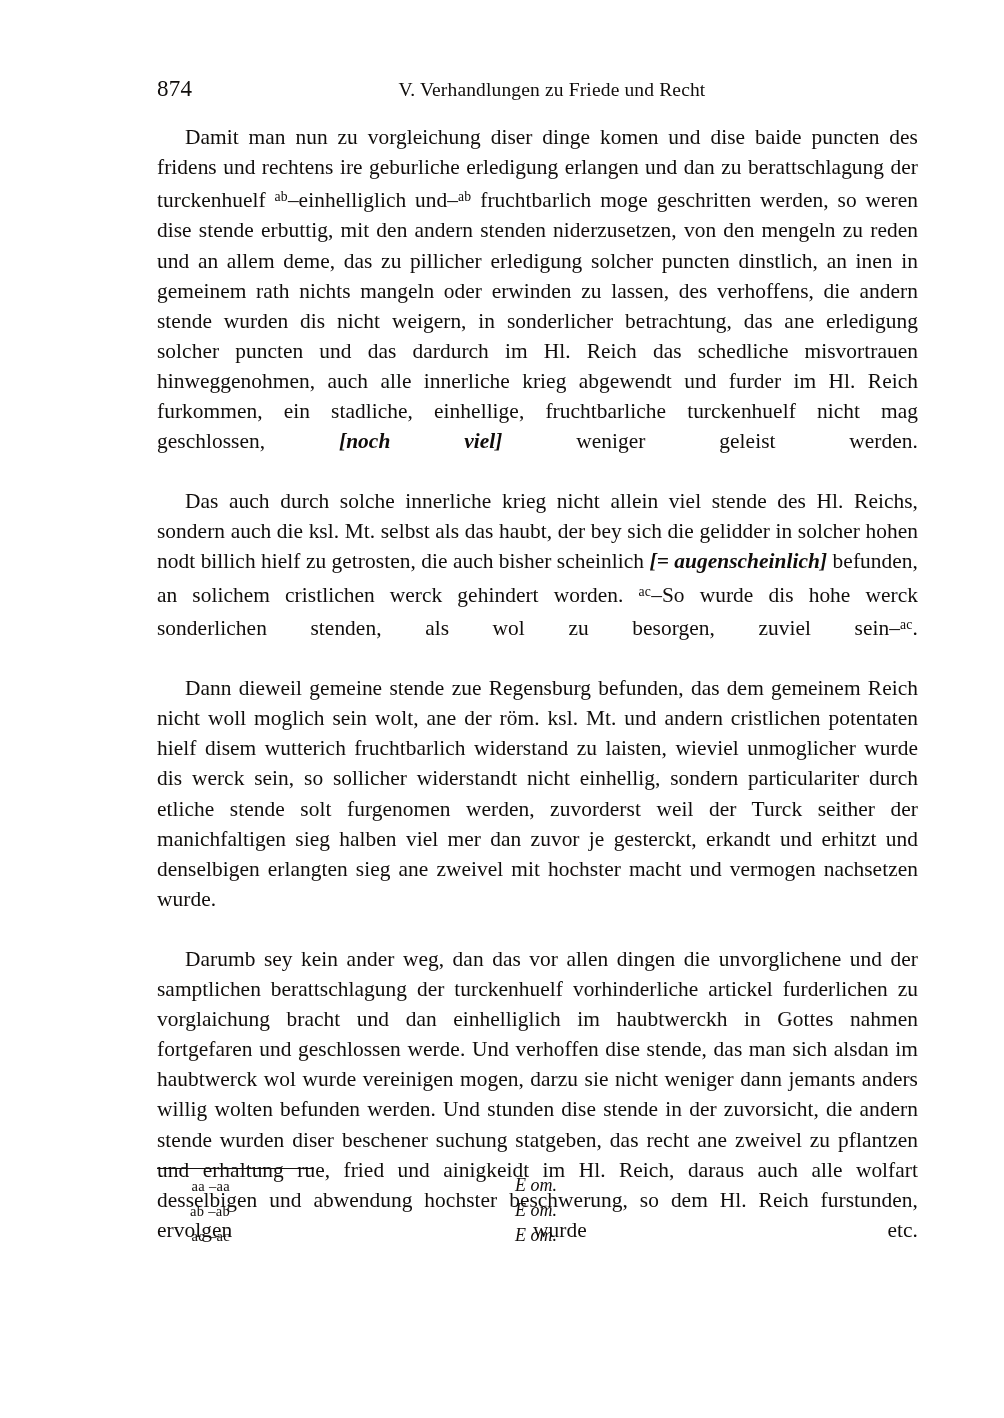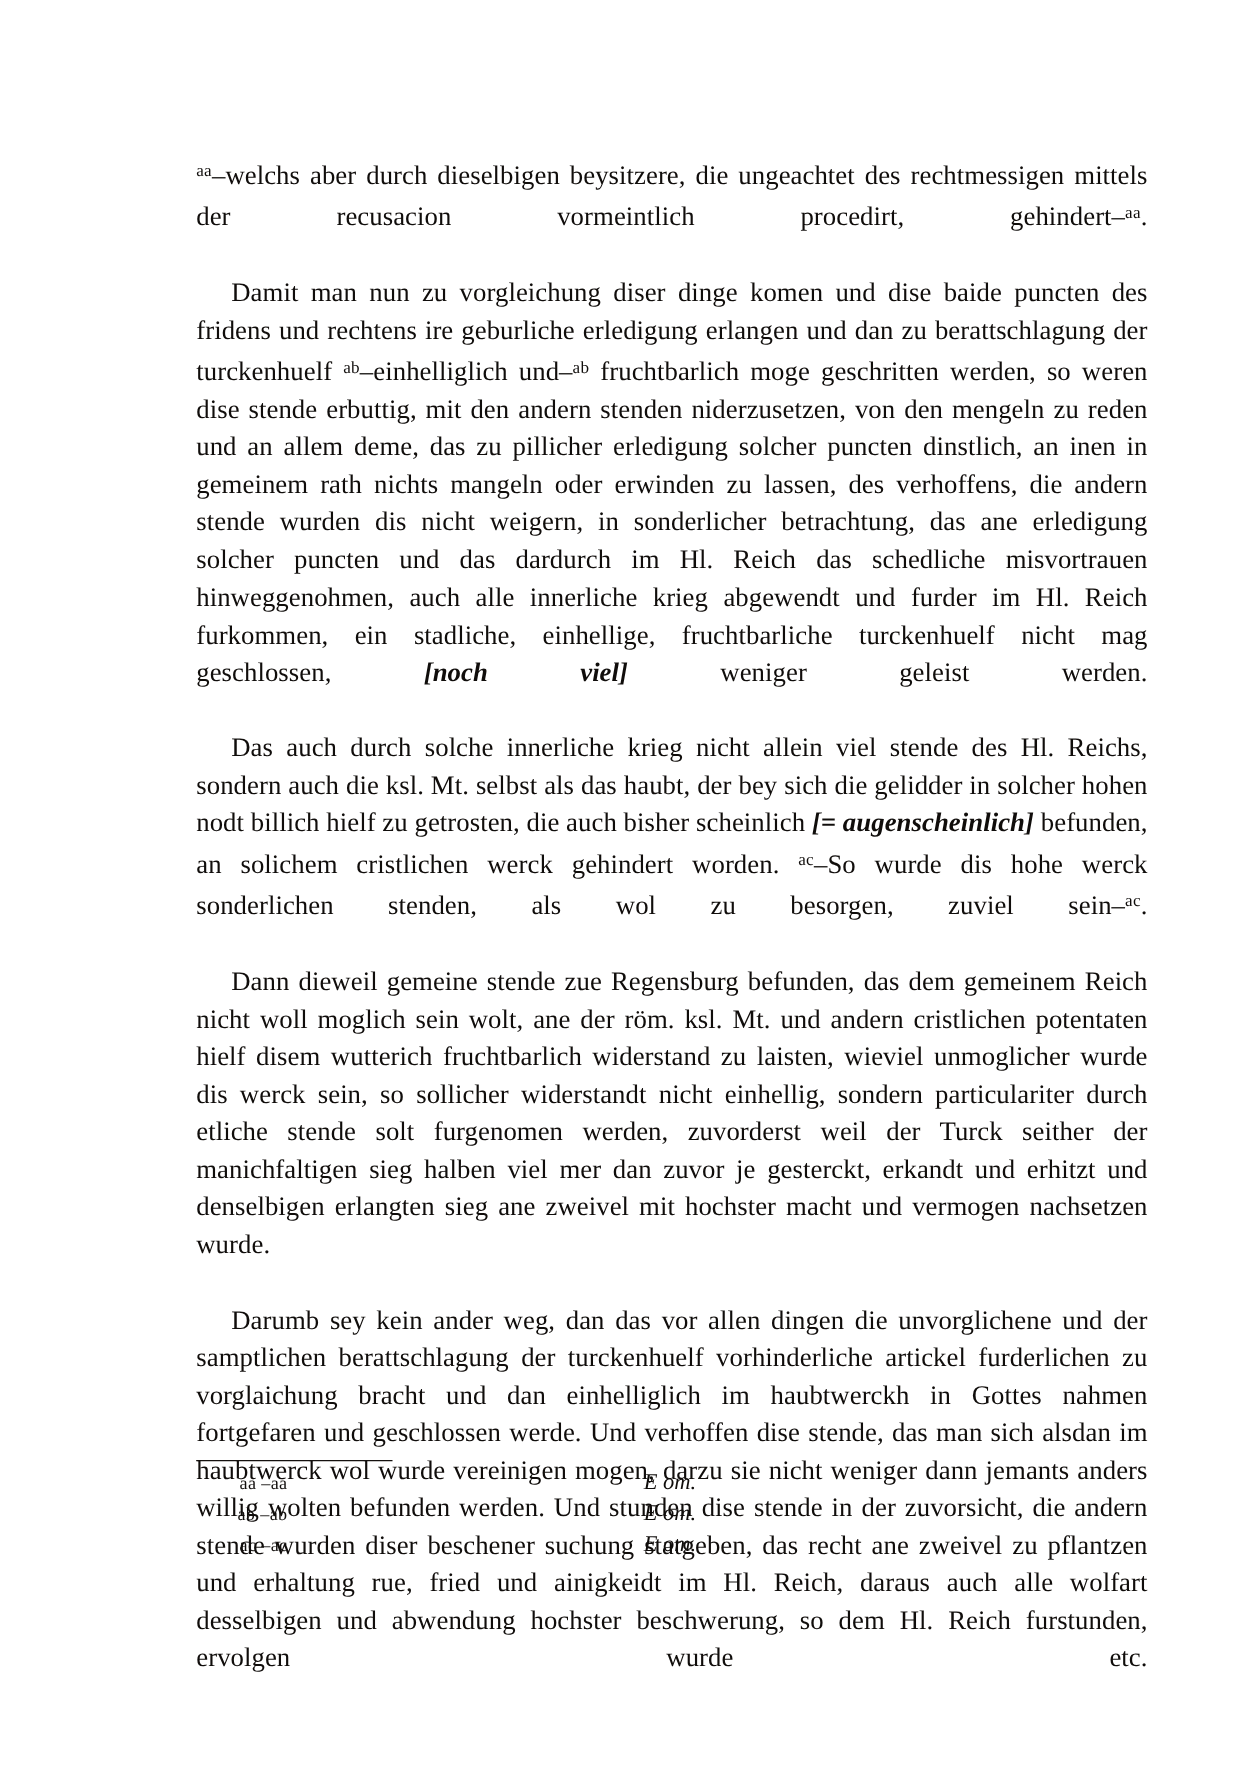--- a/index.html
+++ b/index.html
@@ -124,23 +124,26 @@
     line-height: 20px;
     padding-left: 13px;
     white-space: nowrap;
   }
 </style>
 </head>
 <body>
 
 <div class="page">
 
+  <div class="runhead">
+    <div class="folio">874</div>
+    <div class="runhead-title">V. Verhandlungen zu Friede und Recht</div>
+  </div>
 
   <div class="textblock">
-      <p class=""><span class="sup">aa</span><span>–welchs aber durch dieselbigen beysitzere, die ungeachtet des rechtmessigen mittels der recusacion vormeintlich procedirt, gehindert–</span><span class="sup">aa</span><span>.</span></p>
       <p class="ind"><span>Damit man nun zu vorgleichung diser dinge komen und dise baide puncten des fridens und rechtens ire geburliche erledigung erlangen und dan zu berattschlagung der turckenhuelf </span><span class="sup">ab</span><span>–einhelliglich und–</span><span class="sup">ab</span><span> fruchtbarlich moge geschritten werden, so weren dise stende erbuttig, mit den andern stenden niderzusetzen, von den mengeln zu reden und an allem deme, das zu pillicher erledigung solcher puncten dinstlich, an inen in gemeinem rath nichts mangeln oder erwinden zu lassen, des verhoffens, die andern stende wurden dis nicht weigern, in sonderlicher betrachtung, das ane erledigung solcher puncten und das dardurch im Hl. Reich das schedliche misvortrauen hinweggenohmen, auch alle innerliche krieg abgewendt und furder im Hl. Reich furkommen, ein stadliche, einhellige, fruchtbarliche turckenhuelf nicht mag geschlossen, </span><span class="it">[noch viel]</span><span> weniger geleist werden.</span></p>
       <p class="ind"><span>Das auch durch solche innerliche krieg nicht allein viel stende des Hl. Reichs, sondern auch die ksl. Mt. selbst als das haubt, der bey sich die gelidder in solcher hohen nodt billich hielf zu getrosten, die auch bisher scheinlich </span><span class="it">[= augenscheinlich]</span><span> befunden, an solichem cristlichen werck gehindert worden. </span><span class="sup">ac</span><span>–So wurde dis hohe werck sonderlichen stenden, als wol zu besorgen, zuviel sein–</span><span class="sup">ac</span><span>.</span></p>
       <p class="ind"><span>Dann dieweil gemeine stende zue Regensburg befunden, das dem gemeinem Reich nicht woll moglich sein wolt, ane der röm. ksl. Mt. und andern cristlichen potentaten hielf disem wutterich fruchtbarlich widerstand zu laisten, wieviel unmoglicher wurde dis werck sein, so sollicher widerstandt nicht einhellig, sondern particulariter durch etliche stende solt furgenomen werden, zuvorderst weil der Turck seither der manichfaltigen sieg halben viel mer dan zuvor je gesterckt, erkandt und erhitzt und denselbigen erlangten sieg ane zweivel mit hochster macht und vermogen nachsetzen wurde.</span></p>
       <p class="ind"><span>Darumb sey kein ander weg, dan das vor allen dingen die unvorglichene und der samptlichen berattschlagung der turckenhuelf vorhinderliche artickel furderlichen zu vorglaichung bracht und dan einhelliglich im haubtwerckh in Gottes nahmen fortgefaren und geschlossen werde. Und verhoffen dise stende, das man sich alsdan im haubtwerck wol wurde vereinigen mogen, darzu sie nicht weniger dann jemants anders willig wolten befunden werden. Und stunden dise stende in der zuvorsicht, die andern stende wurden diser beschener suchung statgeben, das recht ane zweivel zu pflantzen und erhaltung rue, fried und ainigkeidt im Hl. Reich, daraus auch alle wolfart desselbigen und abwendung hochster beschwerung, so dem Hl. Reich furstunden, ervolgen wurde etc.</span></p>
     </div>
 
   <div class="footnotes">
     <div class="fn-rule"></div>
     <div class="fn-list">
         <div class="fn-row">

